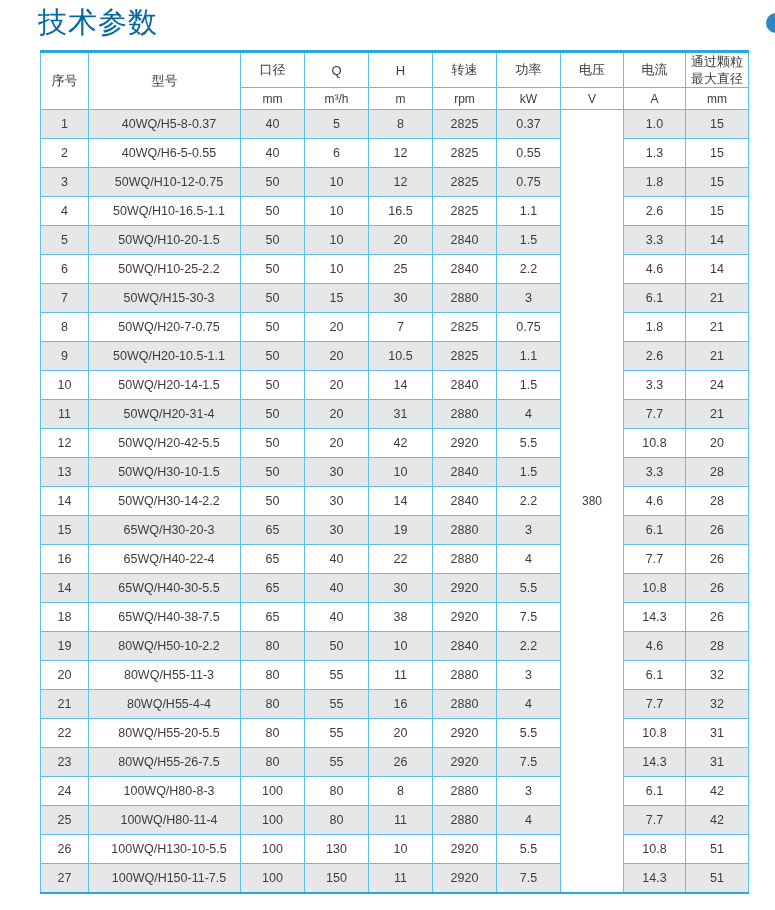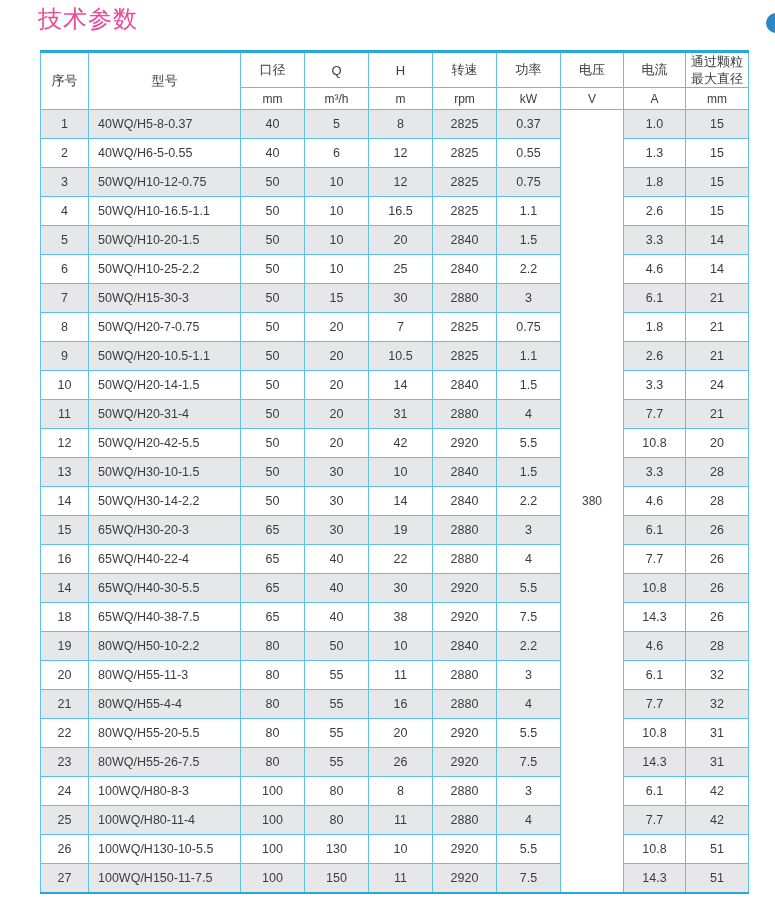--- a/index.html
+++ b/index.html
@@ -9,23 +9,23 @@
     position: relative;
     width: 775px;
     height: 910px;
     background: #ffffff;
     overflow: hidden;
   }
   .page-title {
     position: absolute;
     left: 38px;
     top: 3px;
-    font-size: 24px;
+    font-size: 29px;
     font-weight: 500;
-    color: #ec4899;
+    color: #0369a1;
     letter-spacing: 1px;
   }
   .corner-badge {
     position: absolute;
     left: 766px;
     top: 13px;
     width: 20px;
     height: 20px;
     border-radius: 50%;
     background: #2e86c8;
@@ -54,21 +54,21 @@
   table.spec thead th.particle {
     font-size: 12px;
     line-height: 17px;
     padding: 0 4px;
   }
   table.spec tbody td {
     height: 29px;
     font-size: 12.5px;
   }
   table.spec tbody td.model {
-    text-align: left;
+    text-align: center;
     padding-left: 9px;
     margin-left: 28px;
   }
   table.spec tbody tr.stripe td { background: #e6e7e8; }
   table.spec tbody td.voltage { background: #ffffff !important; font-size: 12px; }
 </style>
 </head>
 <body>
 
 <div class="page">

